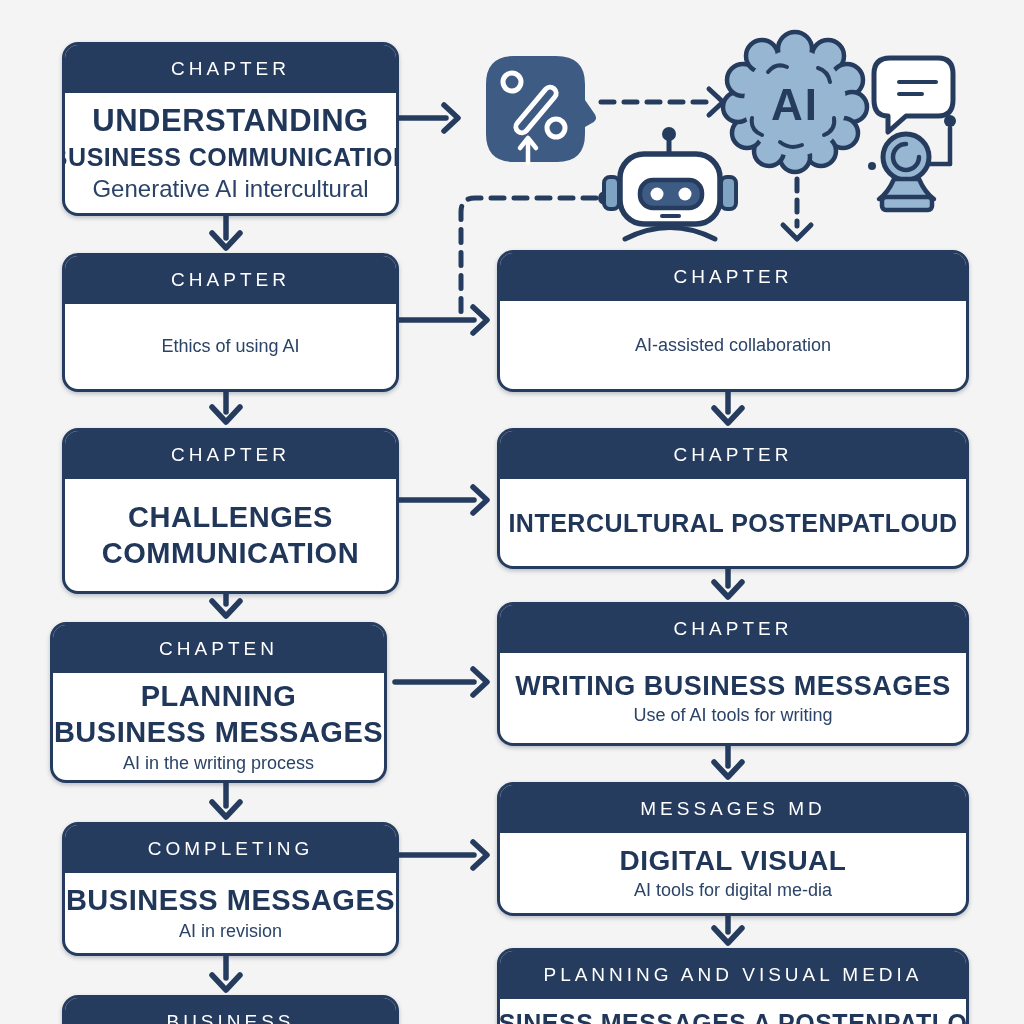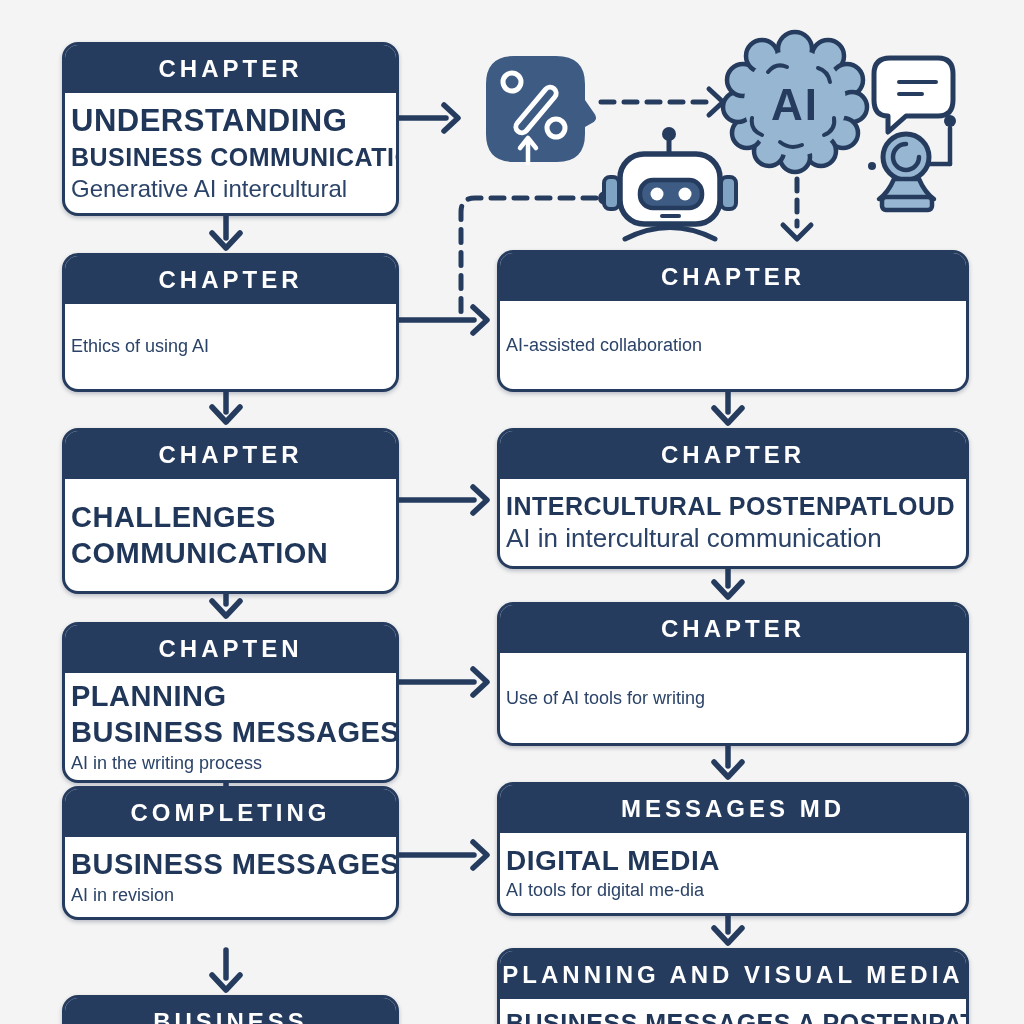--- a/index.html
+++ b/index.html
@@ -15,26 +15,26 @@
     border-radius:16px;
     box-shadow:0 2px 4px rgba(32,48,74,.28);
     display:flex;flex-direction:column;
     overflow:hidden;
     z-index:2;
   }
   .hdr{
     background:#263c5f;color:#ffffff;
     flex:0 0 48px;
     display:flex;align-items:center;justify-content:center;
-    font-weight:bold;font-size:24px;letter-spacing:4px;
+    font-weight:normal;font-size:19px;letter-spacing:4px;
     white-space:nowrap;
   }
   .body{
     flex:1 1 auto;
-    display:flex;flex-direction:column;justify-content:center;
+    display:flex;flex-direction:column;align-items:center;justify-content:center;
     gap:4px;padding:4px 6px;
   }
   .title{
     color:#21375a;font-weight:bold;font-size:28px;letter-spacing:.5px;
     white-space:nowrap;line-height:1.12;
   }
   .sub{
     color:#2b4368;font-size:18px;white-space:nowrap;line-height:1.15;
   }
   .title:empty,.sub:empty{display:none}
@@ -219,30 +219,30 @@
   </div>
 
   <div class="node n-l3" style="left:62px;top:428px;width:331px;height:160px">
     <div class="hdr">CHAPTER</div>
     <div class="body">
       <div class="title t2">CHALLENGES</div>
       <div class="title">COMMUNICATION</div>
     </div>
   </div>
 
-  <div class="node n-l4" style="left:62px;top:622px;width:331px;height:155px">
+  <div class="node n-l4" style="left:50px;top:622px;width:331px;height:155px">
     <div class="hdr">CHAPTEN</div>
     <div class="body">
       <div class="title">PLANNING</div>
       <div class="title t2">BUSINESS MESSAGES</div>
       <div class="sub">AI in the writing process</div>
     </div>
   </div>
 
-  <div class="node n-l5" style="left:62px;top:786px;width:331px;height:128px">
+  <div class="node n-l5" style="left:62px;top:822px;width:331px;height:128px">
     <div class="hdr">COMPLETING</div>
     <div class="body">
       <div class="title">BUSINESS MESSAGES</div>
 
       <div class="sub">AI in revision</div>
     </div>
   </div>
 
   <div class="node n-l6" style="left:62px;top:995px;width:331px;height:90px">
     <div class="hdr">BUSINESS</div>
@@ -255,36 +255,36 @@
 
       <div class="sub">AI-assisted collaboration</div>
     </div>
   </div>
 
   <div class="node n-r2" style="left:497px;top:428px;width:466px;height:135px">
     <div class="hdr">CHAPTER</div>
     <div class="body">
       <div class="title">INTERCULTURAL POSTENPATLOUD</div>
 
-      <div class="sub">AI in intercultural communication</div>
     </div>
   </div>
 
   <div class="node n-r3" style="left:497px;top:602px;width:466px;height:138px">
     <div class="hdr">CHAPTER</div>
     <div class="body">
+      <div class="title">WRITING BUSINESS MESSAGES</div>
 
       <div class="sub">Use of AI tools for writing</div>
     </div>
   </div>
 
   <div class="node n-r4" style="left:497px;top:782px;width:466px;height:128px">
     <div class="hdr">MESSAGES MD</div>
     <div class="body">
-      <div class="title">DIGITAL MEDIA</div>
+      <div class="title">DIGITAL VISUAL</div>
 
       <div class="sub">AI tools for digital me-dia</div>
     </div>
   </div>
 
   <div class="node n-r5" style="left:497px;top:948px;width:466px;height:110px">
     <div class="hdr">PLANNING AND VISUAL MEDIA</div>
     <div class="body">
       <div class="title">BUSINESS MESSAGES A POSTENPATLOUD</div>
 

